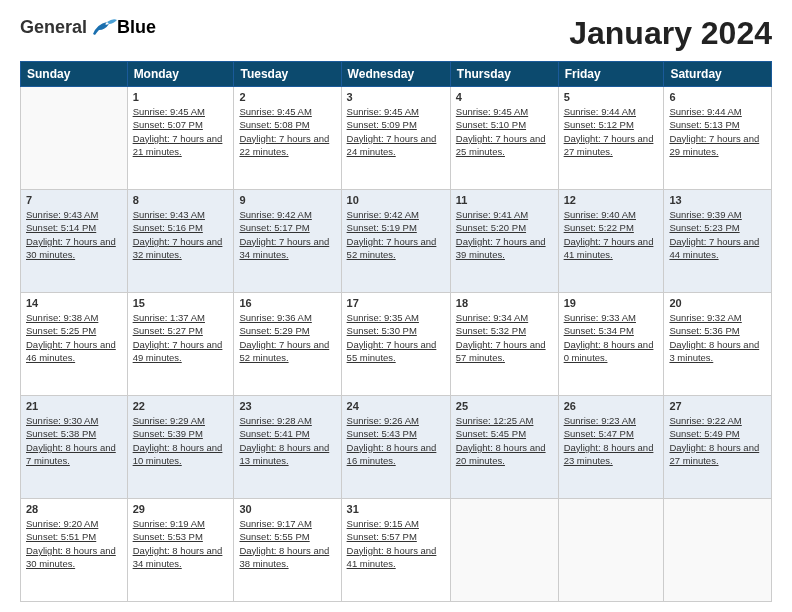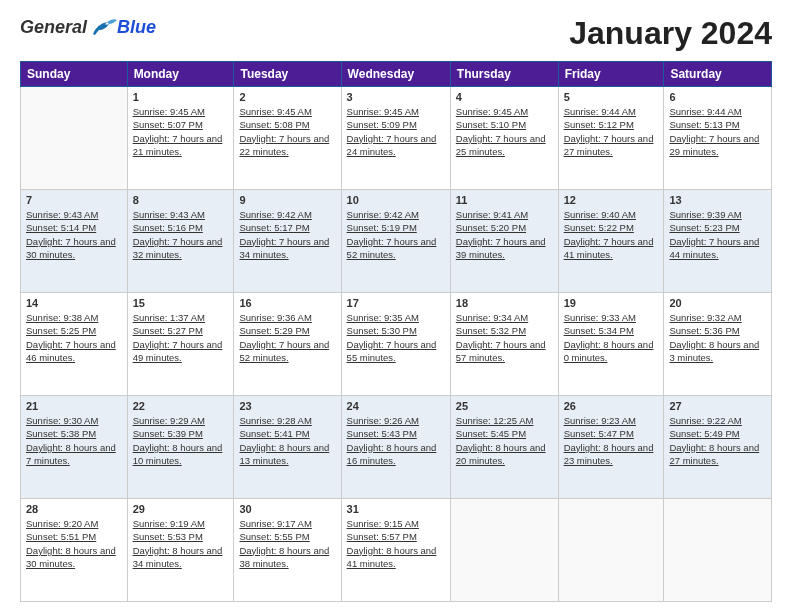--- a/index.html
+++ b/index.html
@@ -20,35 +20,34 @@
     .header {
       display: flex;
       justify-content: space-between;
       align-items: flex-start;
       margin-bottom: 10px;
     }
     .logo {
       display: flex;
       flex-direction: column;
       align-items: center;
-      font-style: italic;
     }
     .logo-text {
       display: flex;
       align-items: center;
     }
     .logo-general {
       font-size: 18px;
       font-weight: bold;
       color: #333;
     }
     .logo-blue {
       font-size: 18px;
       font-weight: bold;
-      color: #1d4ed8;
+      color: #000000;
     }
     .logo-bird {
       width: 28px;
       height: 22px;
       margin-left: 2px;
     }
     .title-block {
       text-align: left;
     }
     .month-year {
@@ -60,21 +59,21 @@
     .location {
       font-size: 16px;
       color: #444;
     }
     .calendar {
       width: 100%;
       border-collapse: collapse;
       flex: 1;
     }
     .calendar th {
-      background-color: #4c1d95;
+      background-color: #0c4a6e;
       color: #fff;
       font-size: 12px;
       font-weight: bold;
       padding: 5px 6px;
       text-align: left;
       border: 1px solid #1a5a9a;
     }
     .calendar td {
       border: 1px solid #ccc;
       vertical-align: top;

